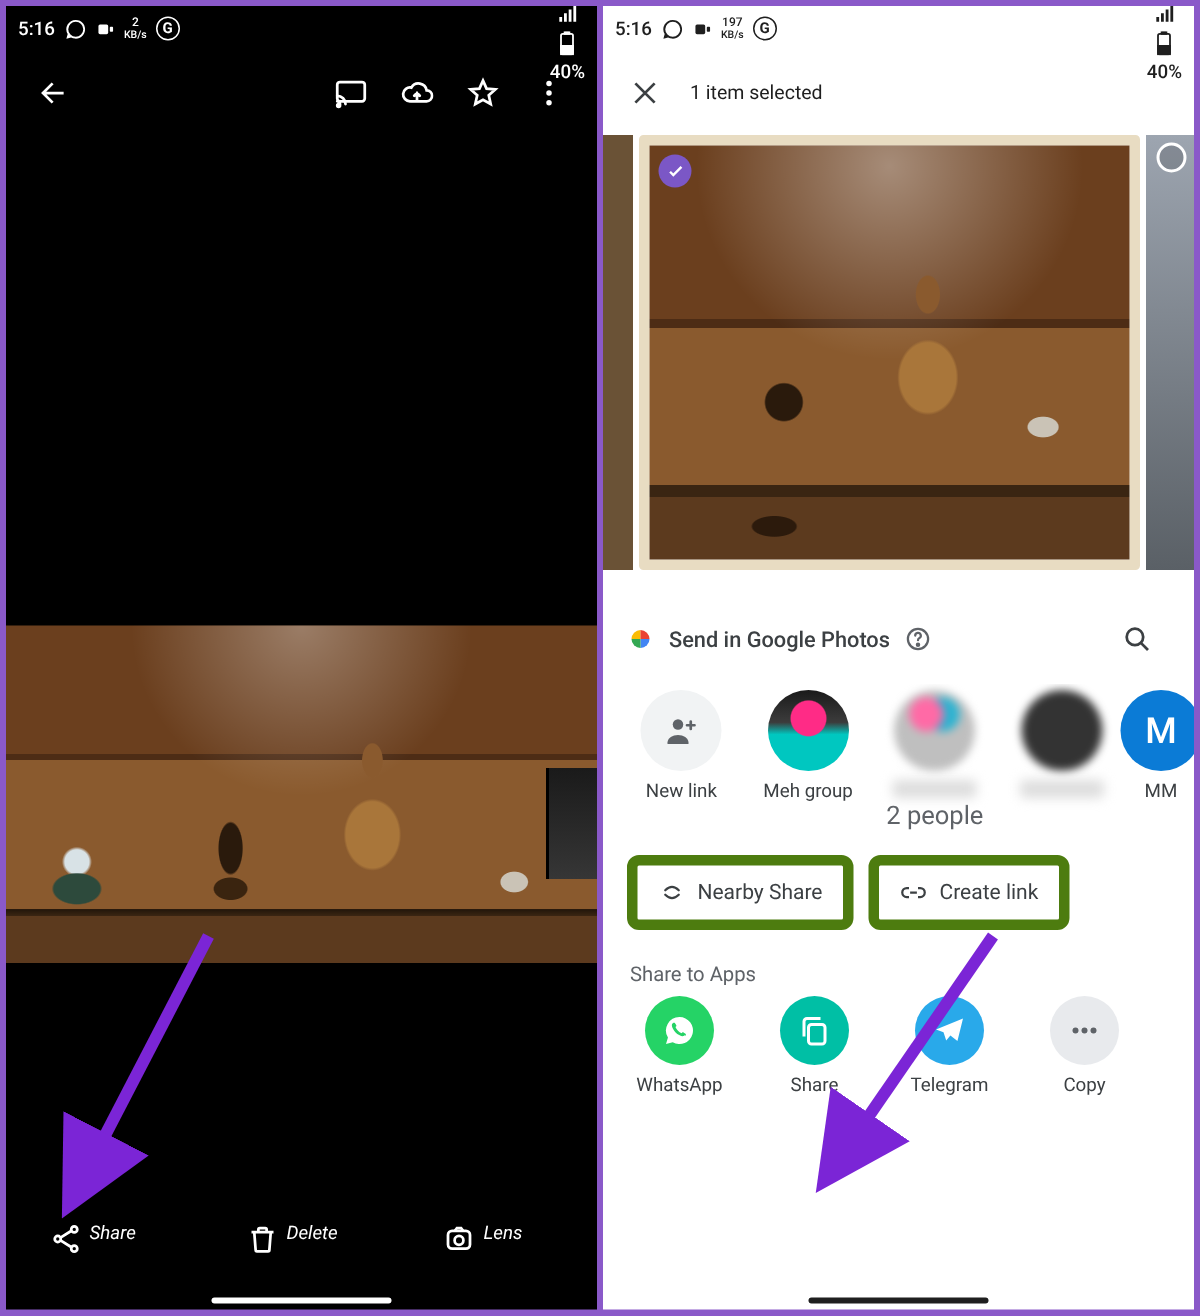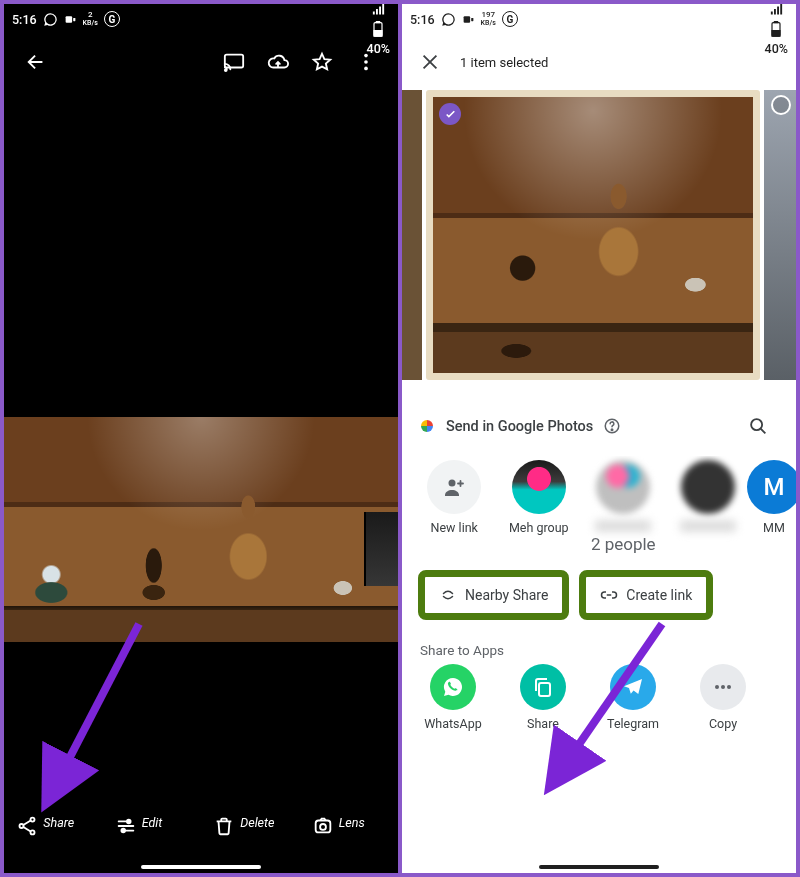--- a/index.html
+++ b/index.html
@@ -203,28 +203,20 @@
         <svg viewBox="0 0 24 24" fill="none" stroke="currentColor" stroke-width="2">
             <circle cx="18" cy="5" r="2.2"></circle>
             <circle cx="6" cy="12" r="2.2"></circle>
             <circle cx="18" cy="19" r="2.2"></circle>
             <path d="M8 11l8-5M8 13l8 5"></path>
           </svg>
         <span>Share</span>
       </button>
       <button class="b-btn">
         <svg viewBox="0 0 24 24" fill="none" stroke="currentColor" stroke-width="2">
-            <path d="M4 7h8M4 12h16M12 17h8" stroke-linecap="round"></path>
-            <circle cx="15" cy="7" r="2" fill="currentColor"></circle>
-            <circle cx="9" cy="17" r="2" fill="currentColor"></circle>
-          </svg>
-        <span>Edit</span>
-      </button>
-      <button class="b-btn">
-        <svg viewBox="0 0 24 24" fill="none" stroke="currentColor" stroke-width="2">
             <path d="M4 7h16M9 7V5a1 1 0 0 1 1-1h4a1 1 0 0 1 1 1v2M6 7l1 13a1 1 0 0 0 1 1h8a1 1 0 0 0 1-1l1-13"></path>
           </svg>
         <span>Delete</span>
       </button>
       <button class="b-btn">
         <svg viewBox="0 0 24 24" fill="none" stroke="currentColor" stroke-width="2">
             <rect x="4" y="6" width="16" height="13" rx="3"></rect>
             <path d="M9 6l1.5-2h3L15 6"></path>
             <circle cx="12" cy="13" r="3.2"></circle>
           </svg>

